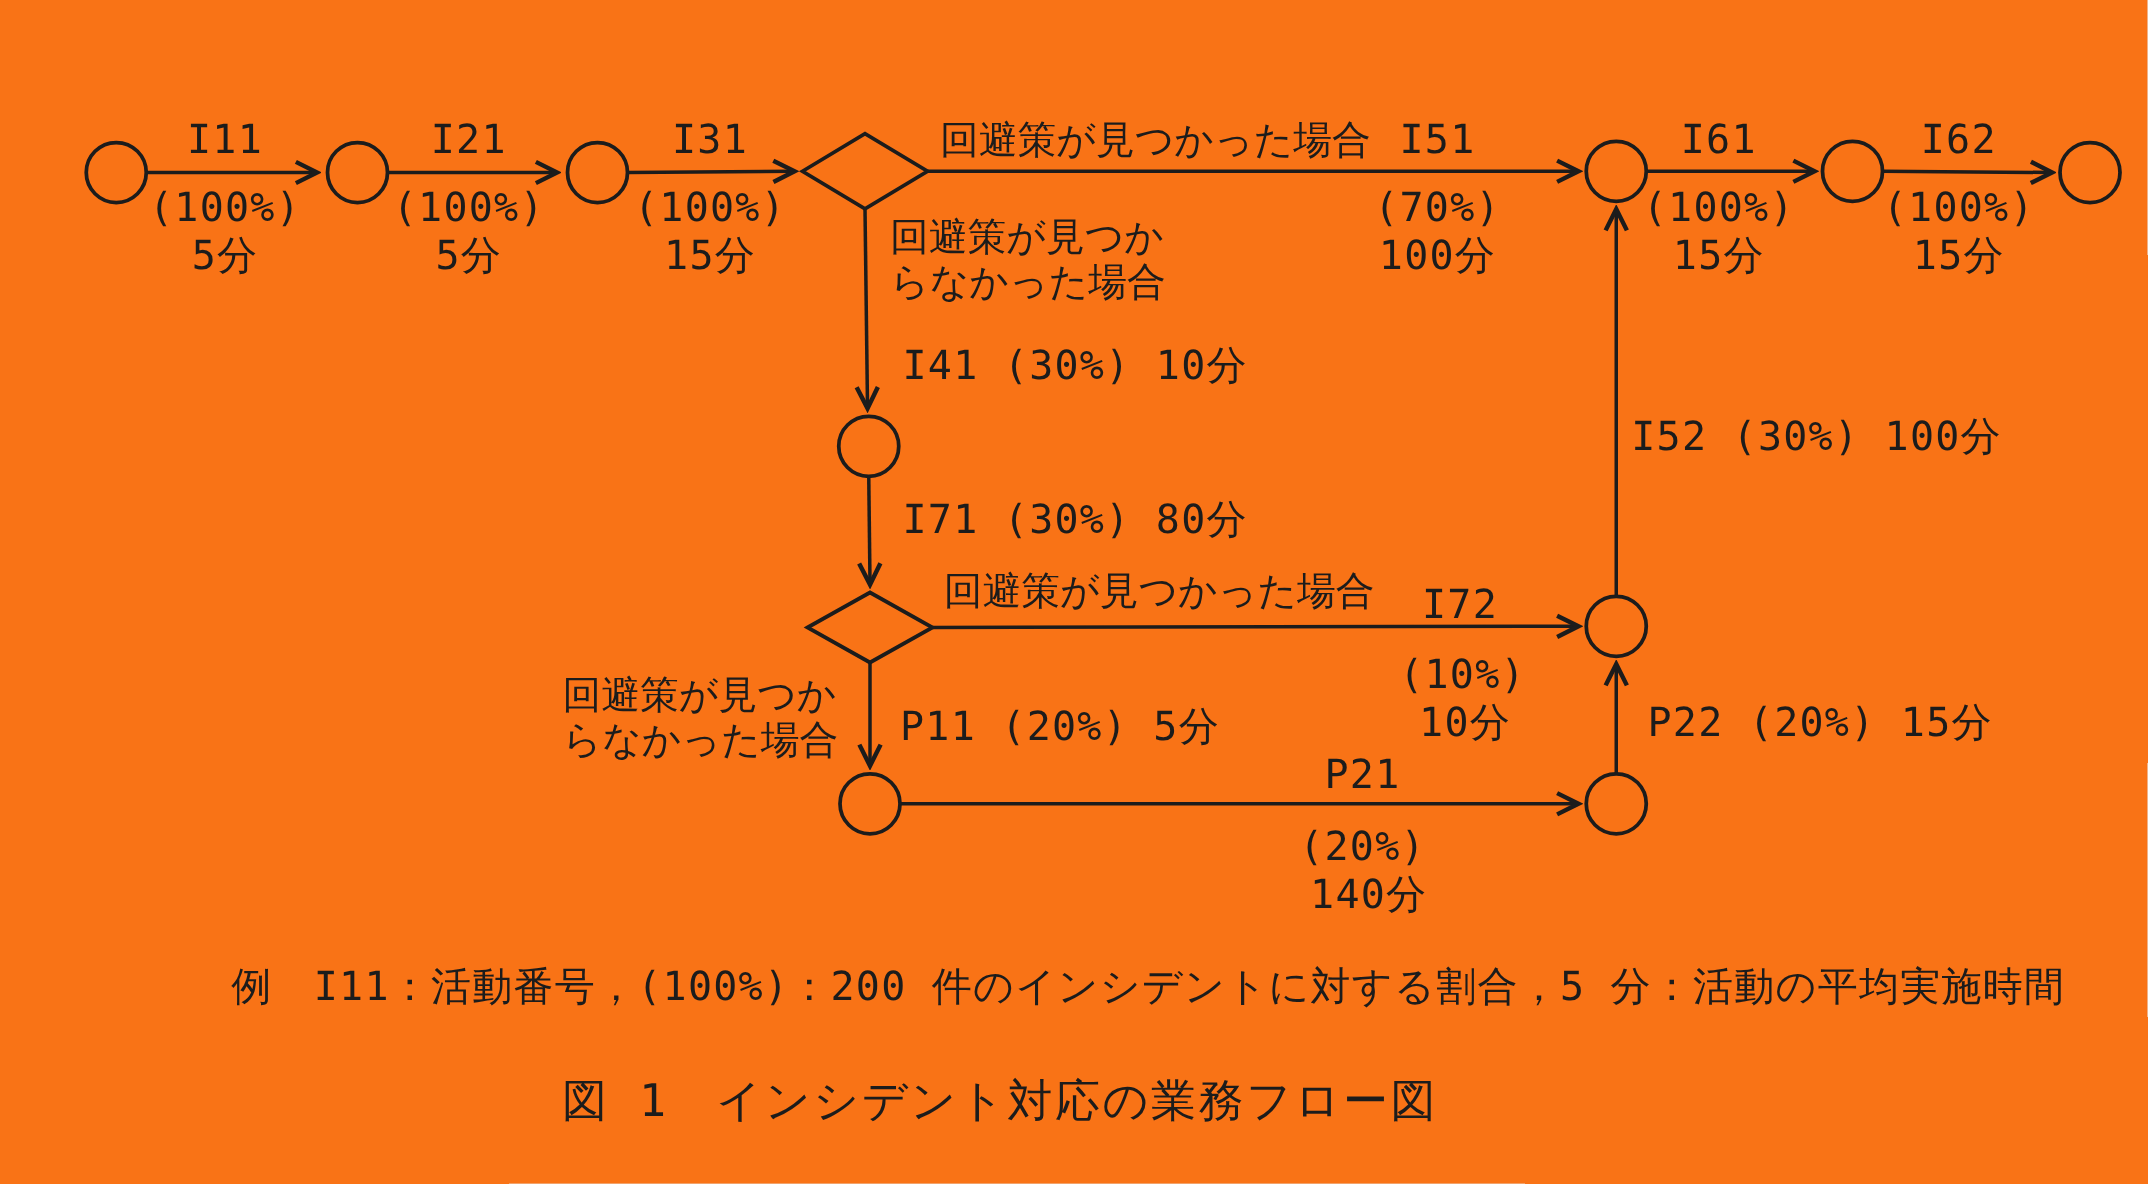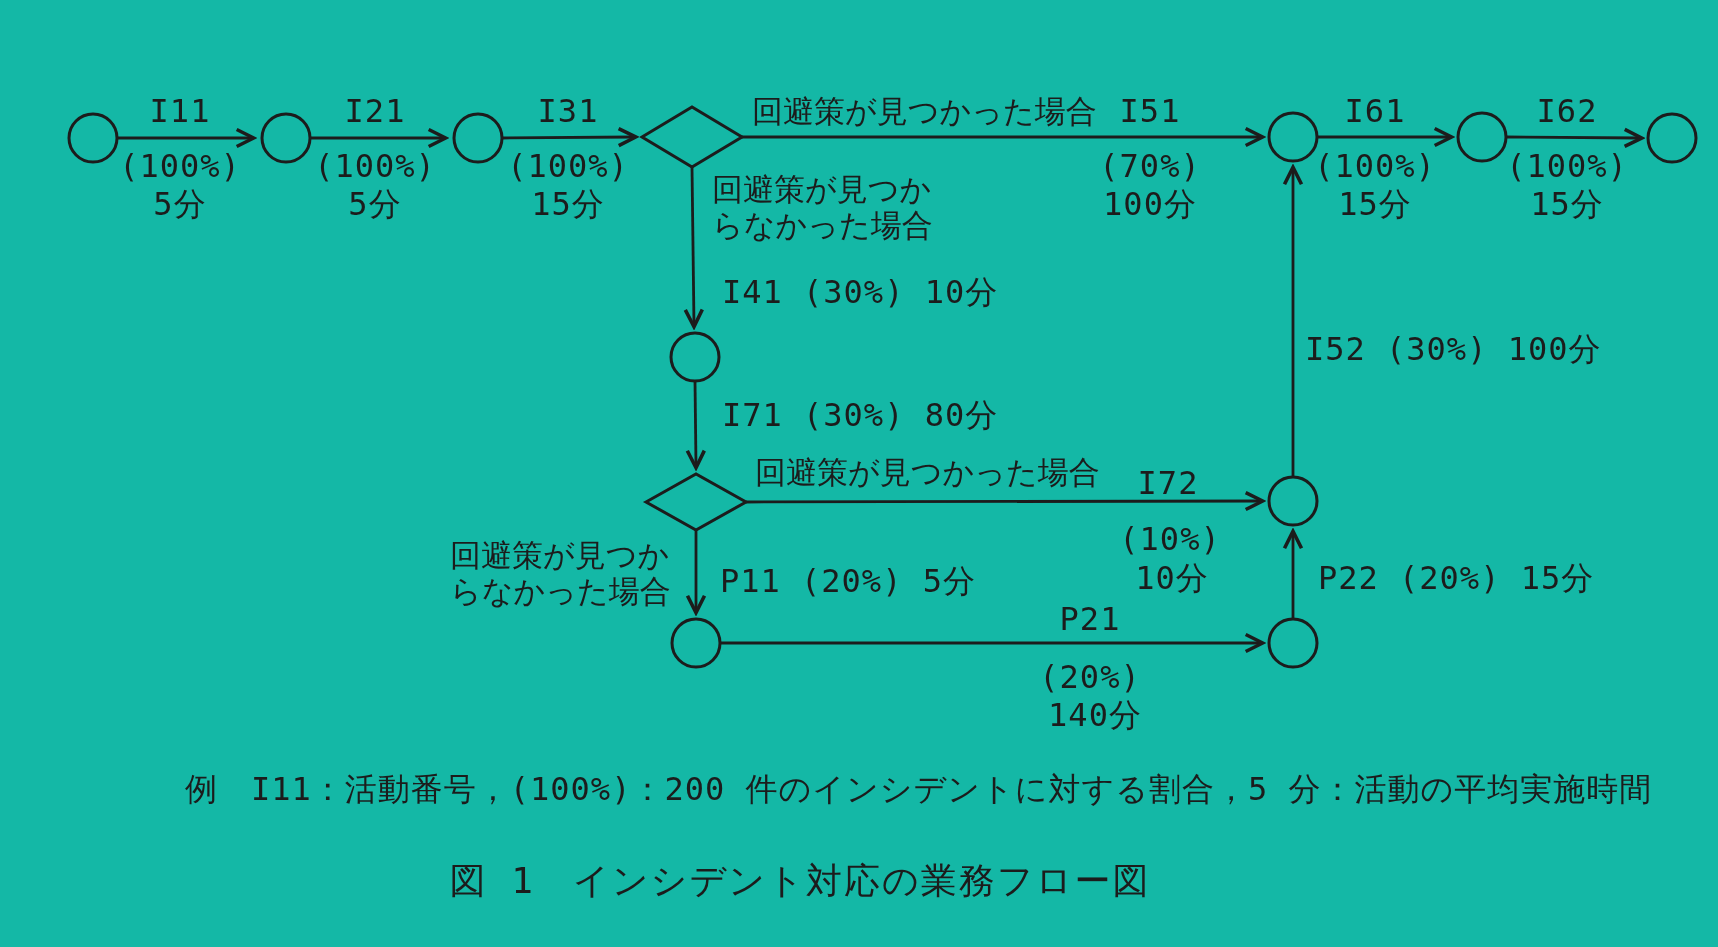--- a/index.html
+++ b/index.html
@@ -1,19 +1,19 @@
 <!DOCTYPE html>
 <html><head>
 <meta charset="utf-8">
 <style>
   html,body{margin:0;padding:0;background:#e8e8e8;}
   .page{
     position:relative;
     width:1718px;height:947px;
-    background:#14b8a6;
+    background:#f97316;
     font-family:"DejaVu Sans","Liberation Sans",sans-serif;
     overflow:hidden;
   }
   svg{position:absolute;left:0;top:0;}
   .shape{fill:none;stroke:#1c1c1c;stroke-width:3;}
   .edge{fill:none;stroke:#1c1c1c;stroke-width:2.8;}
   text{
     fill:#1c1c1c;
     font-family:"DejaVu Sans Mono","DejaVu Sans","Liberation Sans",sans-serif;
   }

